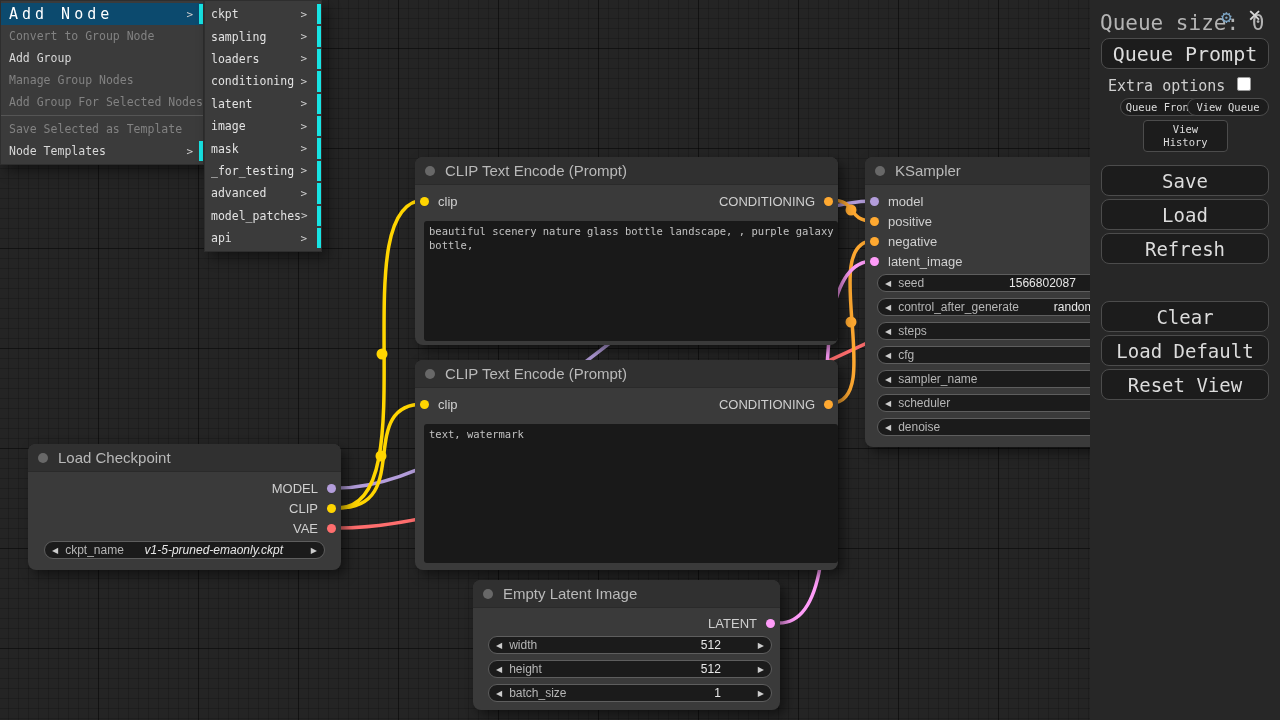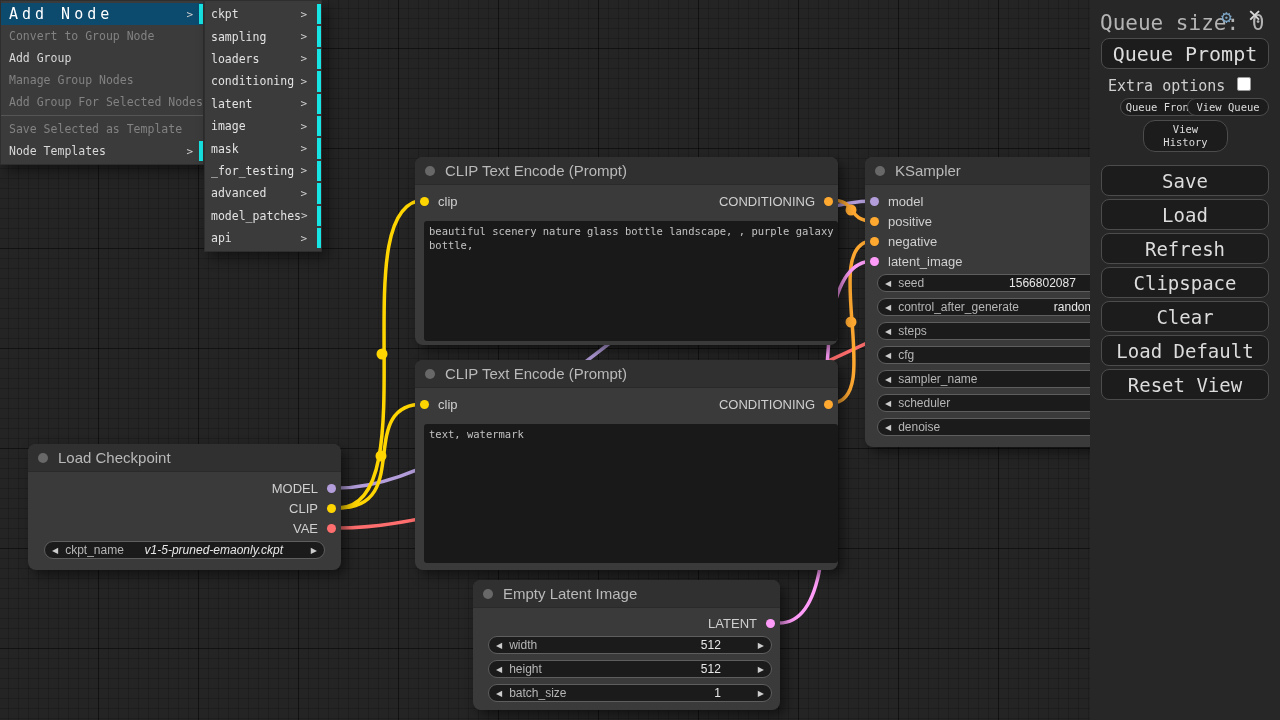--- a/index.html
+++ b/index.html
@@ -62,21 +62,21 @@
          color:#dcdcdc; display:flex; align-items:center; justify-content:center;
          text-align:center; cursor:pointer; font-family:"DejaVu Sans Mono", monospace; }
   .btn-queue   { left:11px; top:38px;  width:168px; height:31px; font-size:20px; }
   .extra-label { left:18px; top:77px;  font-size:15px; color:#cfcfcf; }
   .extra-check { left:147px; top:77px; width:14px; height:14px; background:#ffffff;
                  border-radius:2px; border:1px solid #9a9a9a; cursor:pointer; }
   .btn-sm { font-size:10.5px; height:18px; border-radius:9px; }
   .btn-qf { left:2px; top:98px; width:81px;margin-left:28px; }
   .btn-vq { left:97px; top:98px; width:82px; }
   .btn-vh { left:53px; top:120px; width:85px; height:32px; font-size:10.5px;
-            line-height:13px; border-radius:12px; flex-direction:column; }
+            line-height:13px; border-radius:4px; flex-direction:column; }
   .btn-big { left:11px; width:168px; height:31px; font-size:19px; }
 
   
   .menu { position:absolute; background:#3b3b3b; border:1px solid #2e2e2e;
           box-shadow:6px 6px 12px rgba(0,0,0,0.45); z-index:20; padding:2px 0;
           font-family:"DejaVu Sans Mono", monospace; font-size:11.5px; }
   #main-menu { left:0; top:0; width:204px; }
   #sub-menu  { left:204px; top:0; width:118px; }
   .menu-item { position:relative; height:22px; display:flex; align-items:center;
                padding:0 8px 0 8px; color:#d8d8d8; cursor:pointer; white-space:nowrap; }
@@ -273,21 +273,20 @@
   <div class="sb-abs btn btn-sm btn-qf">Queue Front</div>
   <div class="sb-abs btn btn-sm btn-vq">View Queue</div>
   <div class="sb-abs btn btn-vh">
     <span>View</span>
     <span>History</span>
   </div>
 
   <div class="sb-abs btn btn-big" style="top:165px">Save</div>
   <div class="sb-abs btn btn-big" style="top:199px">Load</div>
   <div class="sb-abs btn btn-big" style="top:233px">Refresh</div>
-  <div class="sb-abs btn btn-big" style="top:267px">Clipspace</div>
   <div class="sb-abs btn btn-big" style="top:301px">Clear</div>
   <div class="sb-abs btn btn-big" style="top:335px">Load Default</div>
   <div class="sb-abs btn btn-big" style="top:369px">Reset View</div>
 </div>
 
 <div class="menu" id="main-menu">
   <div class="menu-item active">
     <span>Add Node</span>
     <span class="mi-arrow">&gt;</span>
     <span class="accent-bar" style="background: rgb(23, 228, 228);"></span>

